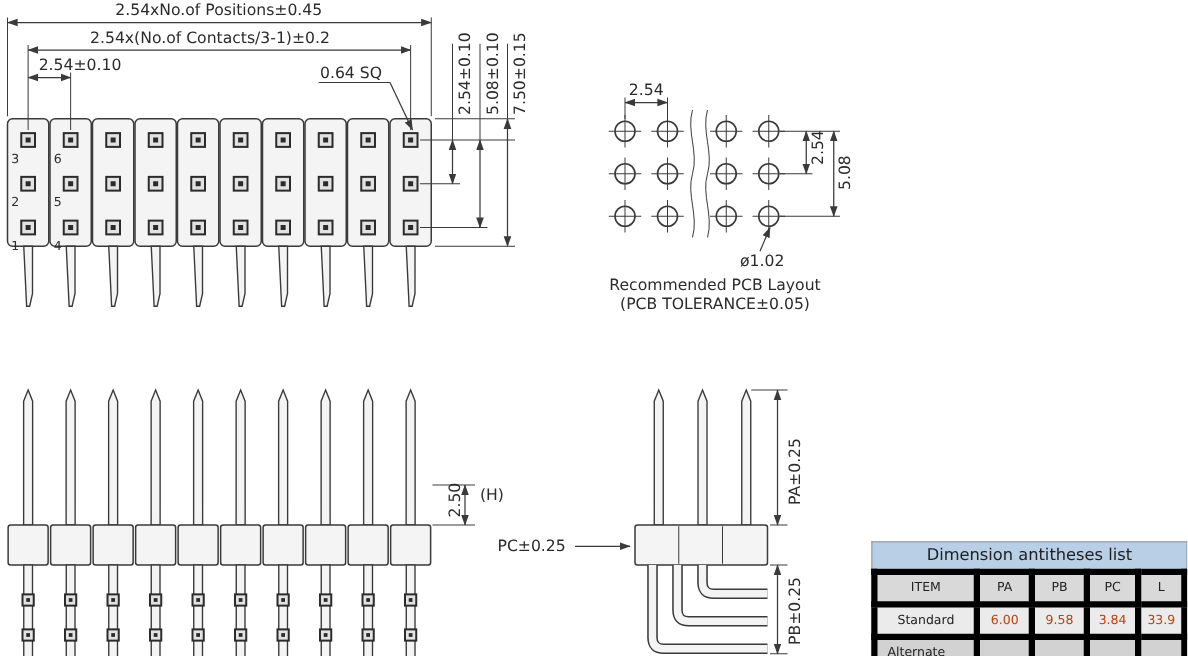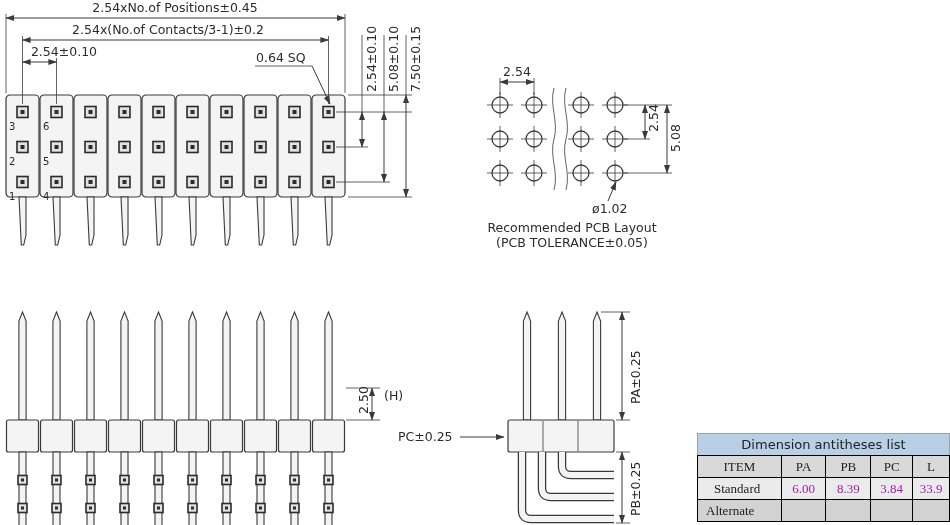--- a/index.html
+++ b/index.html
@@ -20,24 +20,24 @@
   .dim{stroke:#3a3a3a;stroke-width:1;fill:none;
        marker-start:url(#ar);marker-end:url(#ar);}
   .ldr{stroke:#3a3a3a;stroke-width:1;fill:none;marker-end:url(#ar);}
   .bentO{fill:none;stroke:#3a3a3a;stroke-width:8.5;}
   .bentI{fill:none;stroke:#f4f4f4;stroke-width:6;}
 
   .dim-table{position:absolute;left:697px;top:433px;width:253px;font-size:13px;color:#222;}
   .dim-table .tt{background:#b8cfe5;border:1px solid #93a4b4;border-bottom:none;
                  text-align:center;padding:3px 5px;font-size:13px;}
   .dim-table table{border-collapse:collapse;width:100%;}
-  .dim-table th,.dim-table td{border:1px solid #000000;padding:2px 4px;text-align:center;
-                 font-weight:normal;height:17px;font-size:13px;font-family:Liberation Serif, serif;}
+  .dim-table th,.dim-table td{border:5px solid #000000;padding:2px 4px;text-align:center;
+                 font-weight:normal;height:17px;font-size:10px;}
   .dim-table th{background:#d9d9d9;}
-  .dim-table .r-std td{background:#ebebeb;color:#a21caf;}
+  .dim-table .r-std td{background:#ebebeb;color:#c2410c;}
   .dim-table .r-std td.item{color:#222;padding-left:16px;}
   .dim-table .r-alt td{background:#d2d2d2;}
   .dim-table td.item,.dim-table th.item{text-align:left;padding-left:8px;color:#222;}
   .c0{width:84px;}.c1{width:45px;}.c2{width:45px;}.c3{width:42px;}.c4{width:37px;}
 </style>
 </head>
 <body>
 
 <div class="canvas">
 
@@ -262,21 +262,21 @@
           <tr>
       <th>ITEM</th>
       <th>PA</th>
       <th>PB</th>
       <th>PC</th>
       <th>L</th>
     </tr>
     <tr class="r-std">
       <td class="item">Standard</td>
       <td>6.00</td>
-      <td>8.39</td>
+      <td>9.58</td>
       <td>3.84</td>
       <td>33.9</td>
     </tr>
     <tr class="r-alt">
       <td class="item">Alternate</td>
       <td></td>
       <td></td>
       <td></td>
       <td></td>
     </tr>

